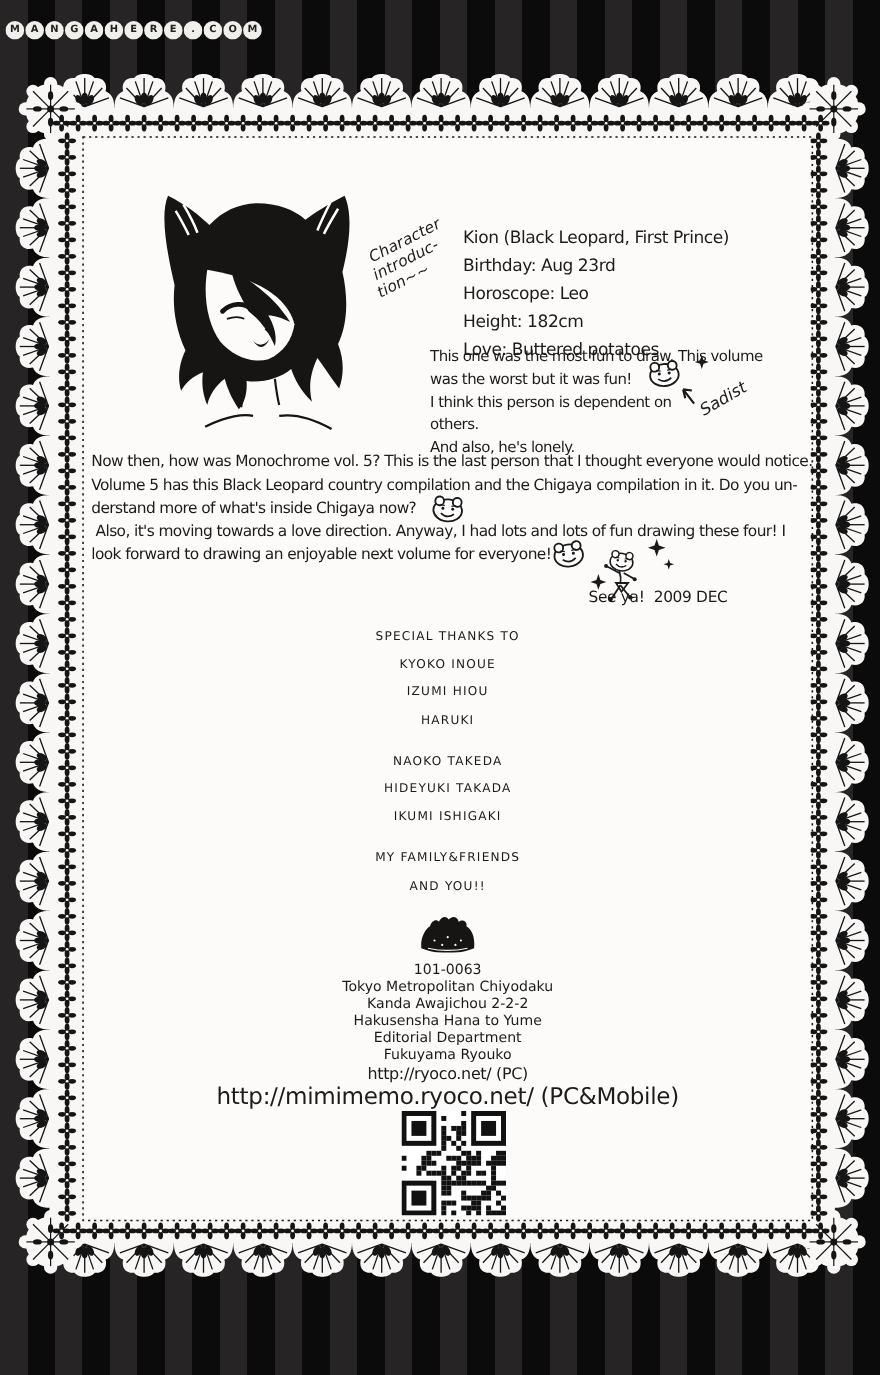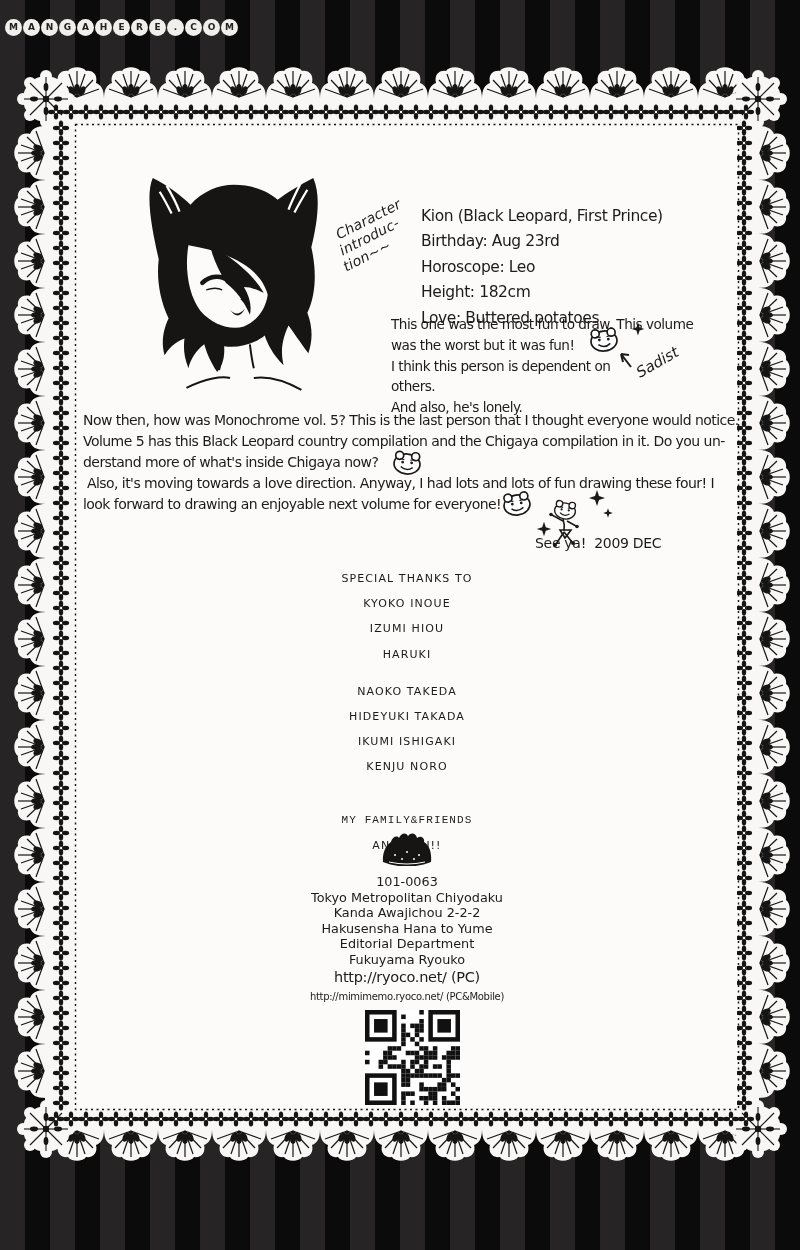--- a/index.html
+++ b/index.html
@@ -30,25 +30,25 @@
   }
   .info-block{left:344px;top:78px;font-size:15.5px;line-height:25.4px;letter-spacing:-0.4px;}
   .comment-block{left:314px;top:188px;font-size:13.6px;line-height:20.8px;letter-spacing:-0.5px;}
   .sadist{left:556px;top:240px;transform:rotate(-30deg);transform-origin:left top;
     font-size:15px;font-style:italic;}
   .afterword{left:6px;top:284px;font-size:14px;line-height:21px;letter-spacing:-0.55px;}
   .signoff{left:458px;top:406px;font-size:14px;line-height:22px;letter-spacing:-0.3px;}
   .thanks{left:0;right:0;top:440px;text-align:center;font-size:11px;
     letter-spacing:1.1px;line-height:25.2px;}
   .thanks .g2{margin-top:12px;}
-  .thanks .fam{margin-top:28px;font-family:Liberation Mono, monospace;}
+  .thanks .fam{margin-top:13px;}
   .crown-wrap{left:0;right:0;top:706px;display:flex;justify-content:center;}
   .address{left:0;right:0;top:748px;text-align:center;font-size:12.8px;line-height:15.5px;}
   .url1{font-size:14.5px;line-height:19px;margin-top:1px;letter-spacing:-0.3px;}
-  .url2{font-size:10px;line-height:20px;letter-spacing:-0.3px;}
+  .url2{font-size:21px;line-height:20px;letter-spacing:-0.3px;}
   .doodle{position:absolute;}
 </style>
 </head>
 <body style="--page: #fcfbf9; --ink: #1c1b1a;">
 
 <div class="watermark">
     <span class="wm-badge">M</span>
     <span class="wm-badge">A</span>
     <span class="wm-badge">N</span>
     <span class="wm-badge">G</span>
@@ -547,21 +547,20 @@
   </div>
 
   <div class="abs thanks">
     <div>SPECIAL THANKS TO</div>
     <div>KYOKO INOUE</div>
     <div>IZUMI HIOU</div>
     <div>HARUKI</div>
     <div class="g2">NAOKO TAKEDA</div>
     <div>HIDEYUKI TAKADA</div>
     <div>IKUMI ISHIGAKI</div>
-    <div>KENJU NORO</div>
     <div class="fam">MY FAMILY&amp;FRIENDS</div>
     <div>AND YOU!!</div>
   </div>
 
   <div class="abs crown-wrap">
     <svg width="56" height="34">
       <use href="#crown" transform="translate(28,22)"></use>
     </svg>
   </div>
 

